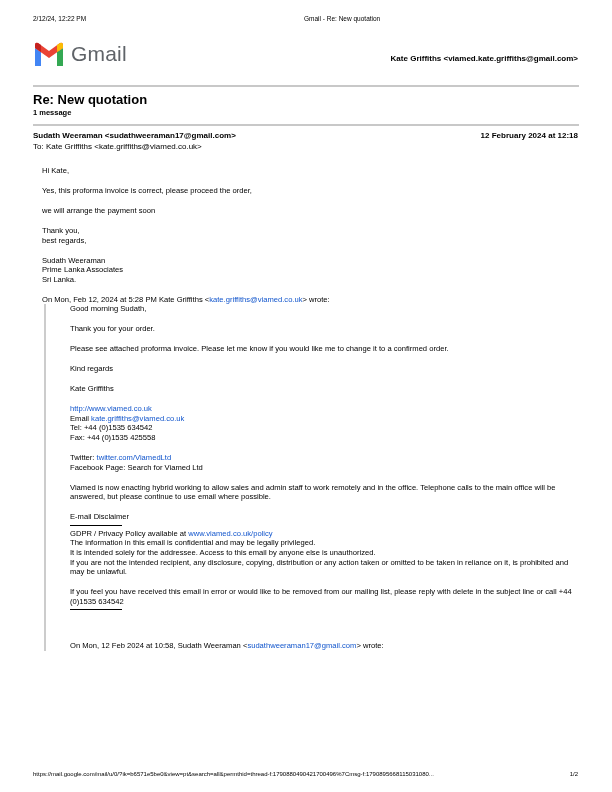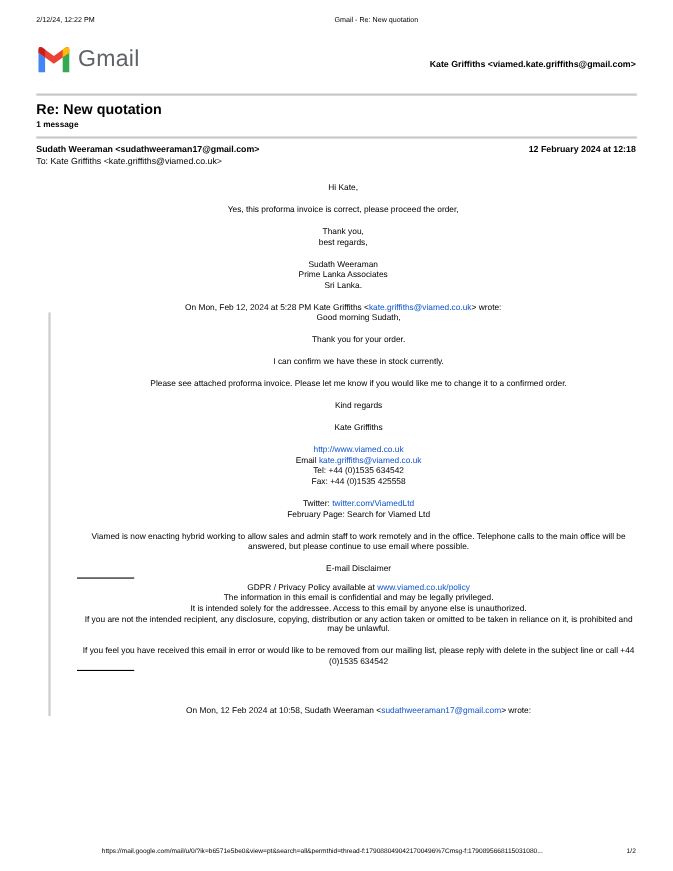--- a/index.html
+++ b/index.html
@@ -1,20 +1,20 @@
 <!DOCTYPE html>
 <html><head>
 <meta charset="utf-8">
 <style>
   html, body { margin: 0; padding: 0; background: #ffffff; }
   body {
     width: 612px; height: 792px; position: relative; overflow: hidden;
     font-family: "Liberation Sans", sans-serif; color: #000;
   }
-  .abs { position: absolute; text-align: center; }
+  .abs { position: absolute; }
   .print-hdr { font-size: 6.5px; top: 15px; }
   .print-date { left: 33px; }
   .print-title { left: 304px; }
   .logo { left: 33px; top: 42px; display: flex; align-items: center; }
   .logo svg { width: 32px; height: 24px; }
   .logo-text { font-size: 21px; color: #5f6368; margin-left: 6px; letter-spacing: 0.2px; }
   .account { right: 34px; top: 54px; font-size: 8px; font-weight: bold; }
   .rule { left: 33px; right: 33px; height: 0; border-top: 2px solid #c8c8c8; }
   .subject { left: 33px; top: 92px; font-size: 13px; font-weight: bold; }
   .msgcount { left: 33px; top: 108px; font-size: 7.5px; font-weight: bold; }
@@ -54,48 +54,48 @@
 <div class="abs msgcount">1 message</div>
 <div class="abs rule" style="top:124px"></div>
 
 <div class="abs from">Sudath Weeraman &lt;sudathweeraman17@gmail.com&gt;</div>
 <div class="abs date">12 February 2024 at 12:18</div>
 <div class="abs to">To: Kate Griffiths &lt;kate.griffiths@viamed.co.uk&gt;</div>
 
 <div class="abs body">
   <p>Hi Kate,</p>
   <p>Yes, this proforma invoice is correct, please proceed the order,</p>
+  <p>we will arrange the payment soon</p>
   <p>
     <span>Thank you,</span><br>
     <span>best regards,</span>
   </p>
   <p>
     <span>Sudath Weeraman</span><br>
     <span>Prime Lanka Associates</span><br>
     <span>Sri Lanka.</span>
   </p>
   <div style="margin-bottom:0">
     <span>On Mon, Feb 12, 2024 at 5:28 PM Kate Griffiths &lt;</span><span class="link">kate.griffiths@viamed.co.uk</span><span>&gt; wrote:</span>
   </div>
   <div class="quote">
     <p>Good morning Sudath,</p>
     <p>Thank you for your order.</p>
-    <p>I can confirm we have these in stock currently.</p>
     <p>Please see attached proforma invoice.  Please let me know if you would like me to change it to a confirmed order.</p>
     <p>Kind regards</p>
     <p>Kate Griffiths</p>
     <p>
       <span class="link">http://www.viamed.co.uk</span><br>
       <span>Email </span><span class="link">kate.griffiths@viamed.co.uk</span><br>
       <span>Tel: +44 (0)1535 634542</span><br>
       <span>Fax: +44 (0)1535 425558</span>
     </p>
     <p>
       <span>Twitter: </span><span class="link">twitter.com/ViamedLtd</span><br>
-      <span>February Page: Search for Viamed Ltd</span>
+      <span>Facebook Page: Search for Viamed Ltd</span>
     </p>
     <p>Viamed is now enacting hybrid working to allow sales and admin staff to work remotely and in the office. Telephone calls to the main office will be answered, but please continue to use email where possible.</p>
     <div>E-mail Disclaimer</div>
     <div class="sig-line"></div>
     <p>
       <span>GDPR / Privacy Policy available at </span><span class="link">www.viamed.co.uk/policy</span><br>
       <span>The information in this email is confidential and may be legally privileged.</span><br>
       <span>It is intended solely for the addressee. Access to this email by anyone else is unauthorized.</span><br>
       <span>If you are not the intended recipient, any disclosure, copying, distribution or any action taken or omitted to be taken in reliance on it, is prohibited and may be unlawful.</span>
     </p>

